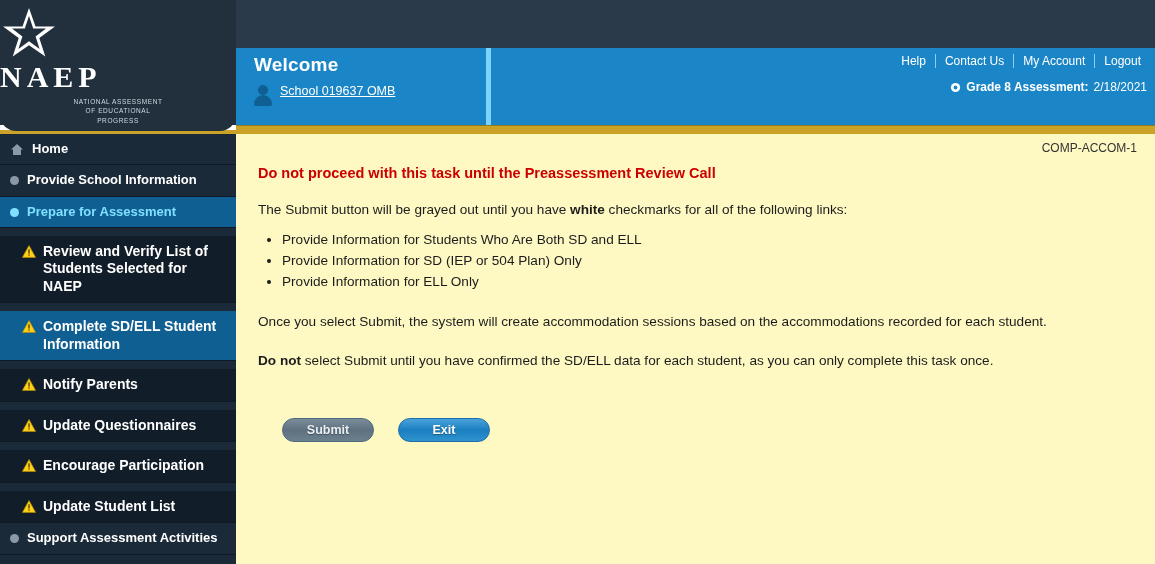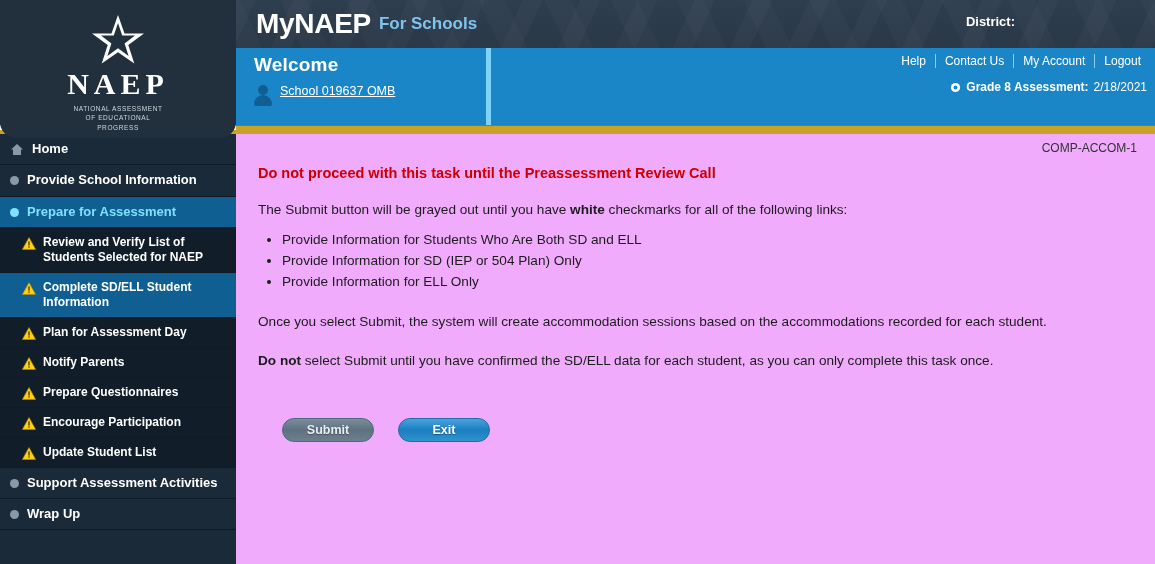--- a/index.html
+++ b/index.html
@@ -66,26 +66,25 @@
     right: 140px;
     top: 14px;
     color: #fff;
     font-size: 13px;
     font-weight: bold;
   }
 
   
   .naep-logo {
     position: absolute;
-    left: 0; top: 7px;
+    left: 0; top: 0;
     width: 236px;
     height: 131px;
     display: flex;
     flex-direction: column;
-    align-items: center;
     justify-content: flex-start;
     padding-top: 6px;
     background: #22303e;
     z-index: 5;
     border-radius: 16px;
   }
   .naep-star { margin-bottom: -6px; }
   .naep-word {
     color: #fff;
     font-size: 30px;
@@ -235,22 +234,23 @@
     line-height: 1.25;
   }
   .nav-item.top { background: #1b2a38; }
   .nav-item.active-section {
     background: #0f5f93;
     color: #7fe0ff;
   }
   .nav-sub {
     background: #111d28;
     color: #ffffff;
-    font-size: 12px;
+    font-size: 14px;
     padding-left: 22px;
+    margin-top: 8px;
   }
   .nav-sub.selected {
     background: #0f5f93;
   }
   .nav-sub.selected:after {
     content: "";
     position: absolute;
     right: -9px; top: 50%;
     margin-top: -9px;
     width: 0; height: 0;
@@ -273,21 +273,21 @@
   .home-icon {
     width: 14px; height: 13px;
     margin: 2px 8px 0 0;
     flex: none;
   }
   .nav-label { flex: 1; }
 
   
   .content {
     flex: 1;
-    background: #f0abfc;
+    background: #fef9c3;
     border-top: 4px solid #c9a227;
     position: relative;
     padding: 6px 20px 0 22px;
     font-size: 13.5px;
     color: #1c1c1c;
   }
   .code-label {
     position: absolute;
     right: 18px;
     top: 7px;
@@ -343,25 +343,20 @@
   }
   b { font-weight: bold; }
 </style>
 </head>
 <body>
 
 <div id="app">
 
   <div class="topbar">
     <div class="logo-panel"></div>
-    <div class="brand-panel">
-      <span class="brand-title">MyNAEP</span>
-      <span class="brand-sub">For Schools</span>
-      <span class="district">District:</span>
-    </div>
   </div>
 
   <div class="naep-logo">
     <span class="naep-star">
       <svg width="58" height="56" viewBox="0 0 58 56">
         <polygon points="29,2 35.5,20.5 55,20.5 39.3,32 45.3,50.5 29,39.3 12.7,50.5 18.7,32 3,20.5 22.5,20.5" fill="#ffffff"></polygon>
         <polygon points="29,10 33.2,22.6 46,22.6 35.6,30.4 39.6,43 29,35.2 18.4,43 22.4,30.4 12,22.6 24.8,22.6" fill="#22303e"></polygon>
       </svg>
     </span>
     <div class="naep-word">NAEP</div>
@@ -442,51 +437,41 @@
         <span class="warn-icon">
           <svg width="14" height="13" viewBox="0 0 14 13">
             <polygon points="7,0.5 13.6,12.4 0.4,12.4" fill="#ffd11a" stroke="#b08900" stroke-width="0.7"></polygon>
             <rect x="6.4" y="4.3" width="1.2" height="4.3" fill="#3a2b00"></rect>
             <rect x="6.4" y="9.4" width="1.2" height="1.3" fill="#3a2b00"></rect>
           </svg>
         </span>
         <span class="nav-label">Complete SD/ELL Student Information</span>
       </div>
 
+
       <div class="nav-item nav-sub">
         <span class="warn-icon">
           <svg width="14" height="13" viewBox="0 0 14 13">
             <polygon points="7,0.5 13.6,12.4 0.4,12.4" fill="#ffd11a" stroke="#b08900" stroke-width="0.7"></polygon>
             <rect x="6.4" y="4.3" width="1.2" height="4.3" fill="#3a2b00"></rect>
             <rect x="6.4" y="9.4" width="1.2" height="1.3" fill="#3a2b00"></rect>
           </svg>
         </span>
-        <span class="nav-label">Plan for Assessment Day</span>
+        <span class="nav-label">Notify Parents</span>
       </div>
 
       <div class="nav-item nav-sub">
         <span class="warn-icon">
           <svg width="14" height="13" viewBox="0 0 14 13">
             <polygon points="7,0.5 13.6,12.4 0.4,12.4" fill="#ffd11a" stroke="#b08900" stroke-width="0.7"></polygon>
             <rect x="6.4" y="4.3" width="1.2" height="4.3" fill="#3a2b00"></rect>
             <rect x="6.4" y="9.4" width="1.2" height="1.3" fill="#3a2b00"></rect>
           </svg>
         </span>
-        <span class="nav-label">Notify Parents</span>
-      </div>
-
-      <div class="nav-item nav-sub">
-        <span class="warn-icon">
-          <svg width="14" height="13" viewBox="0 0 14 13">
-            <polygon points="7,0.5 13.6,12.4 0.4,12.4" fill="#ffd11a" stroke="#b08900" stroke-width="0.7"></polygon>
-            <rect x="6.4" y="4.3" width="1.2" height="4.3" fill="#3a2b00"></rect>
-            <rect x="6.4" y="9.4" width="1.2" height="1.3" fill="#3a2b00"></rect>
-          </svg>
-        </span>
-        <span class="nav-label">Prepare Questionnaires</span>
+        <span class="nav-label">Update Questionnaires</span>
       </div>
 
       <div class="nav-item nav-sub">
         <span class="warn-icon">
           <svg width="14" height="13" viewBox="0 0 14 13">
             <polygon points="7,0.5 13.6,12.4 0.4,12.4" fill="#ffd11a" stroke="#b08900" stroke-width="0.7"></polygon>
             <rect x="6.4" y="4.3" width="1.2" height="4.3" fill="#3a2b00"></rect>
             <rect x="6.4" y="9.4" width="1.2" height="1.3" fill="#3a2b00"></rect>
           </svg>
         </span>

